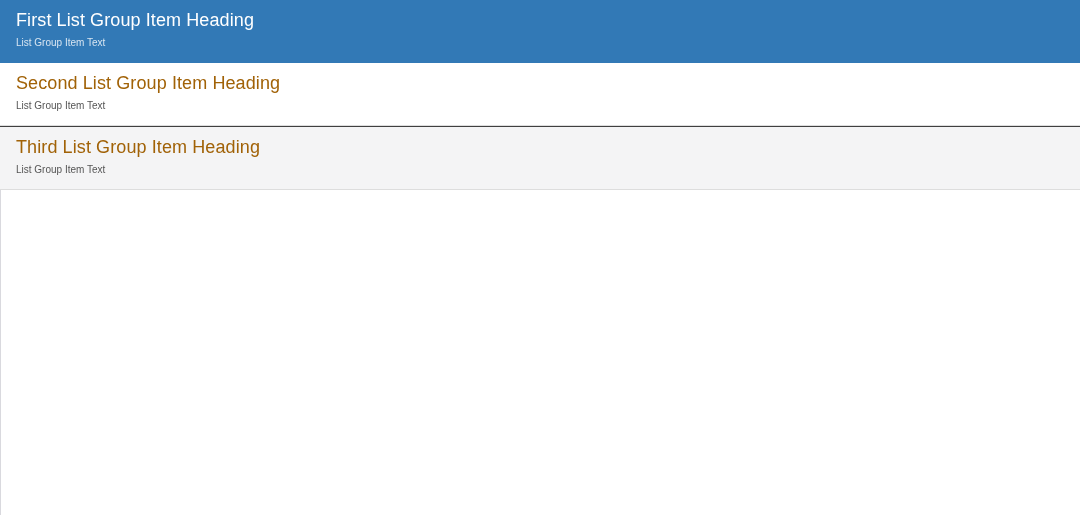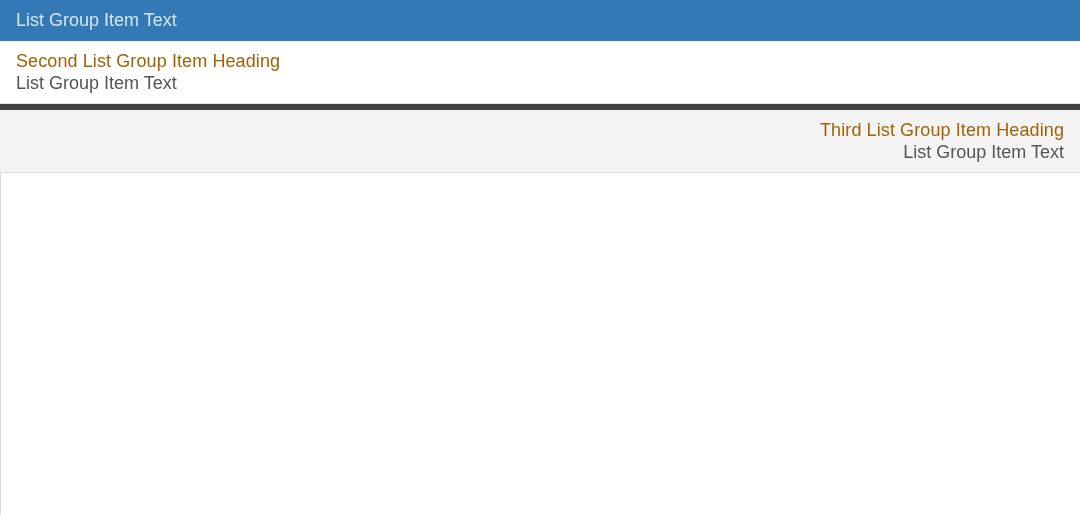--- a/index.html
+++ b/index.html
@@ -53,36 +53,35 @@
   
   .list-group-item.is-active {
     background-color: #3279b6;
     border-color: #3279b6;
     z-index: 2;
   }
 
   
   .list-group-item.is-hover {
     background-color: #f4f4f5;
-    border-top: 6px solid #404040;
-    text-align: right;
+    border-top: 1px solid #404040;
   }
 
   .item-heading {
     margin: 0;
     font-size: 18px;
     line-height: 22px;
     font-weight: 400;
     color: #a16207;
     letter-spacing: 0.1px;
   }
 
   .item-text {
     margin: 3px 0 0 0;
-    font-size: 18px;
+    font-size: 10px;
     line-height: 17px;
     font-weight: 400;
     color: #555555;
   }
 
   .list-group-item.is-active .item-heading {
     color: #ffffff;
   }
 
   .list-group-item.is-active .item-text {
@@ -90,20 +89,21 @@
   }
 </style>
 </head>
 <body>
 
 <div class="page-canvas">
 
   <ul class="list-group">
 
     <li class="list-group-item is-active">
+      <h4 class="item-heading">First List Group Item Heading</h4>
       <p class="item-text">List Group Item Text</p>
     </li>
 
     <li class="list-group-item">
       <h4 class="item-heading">Second List Group Item Heading</h4>
       <p class="item-text">List Group Item Text</p>
     </li>
 
     <li class="list-group-item is-hover">
       <h4 class="item-heading">Third List Group Item Heading</h4>

